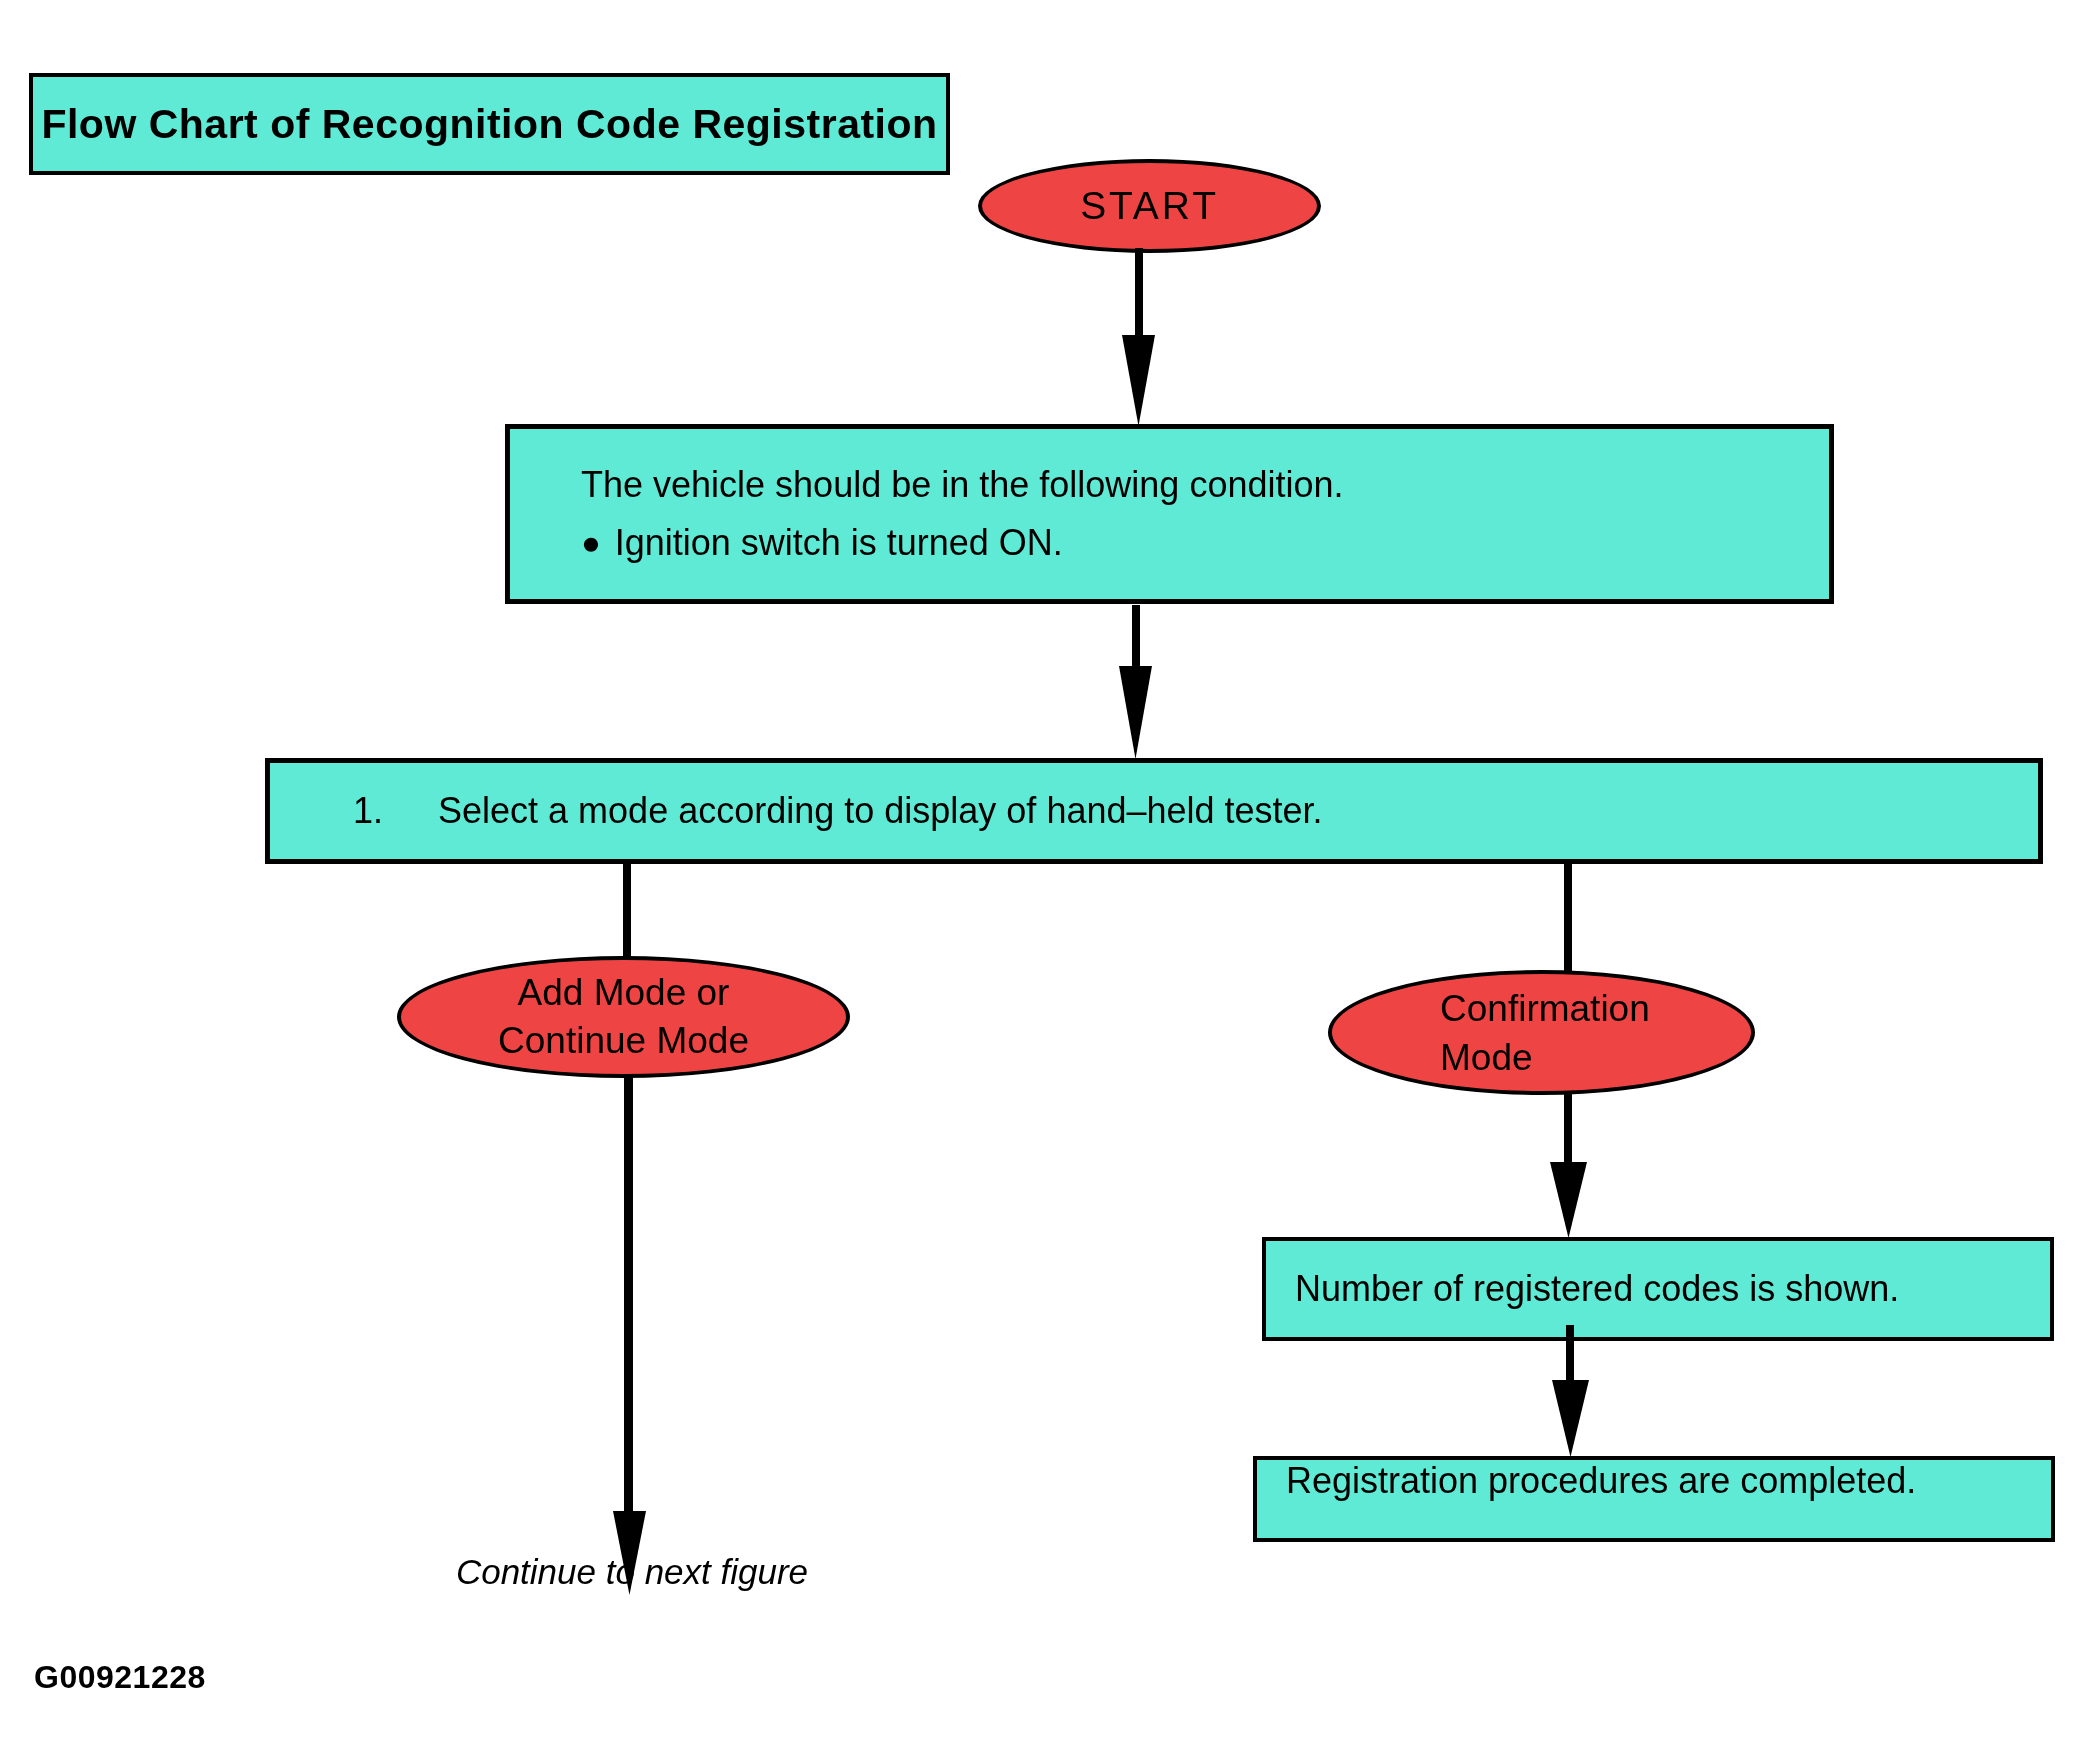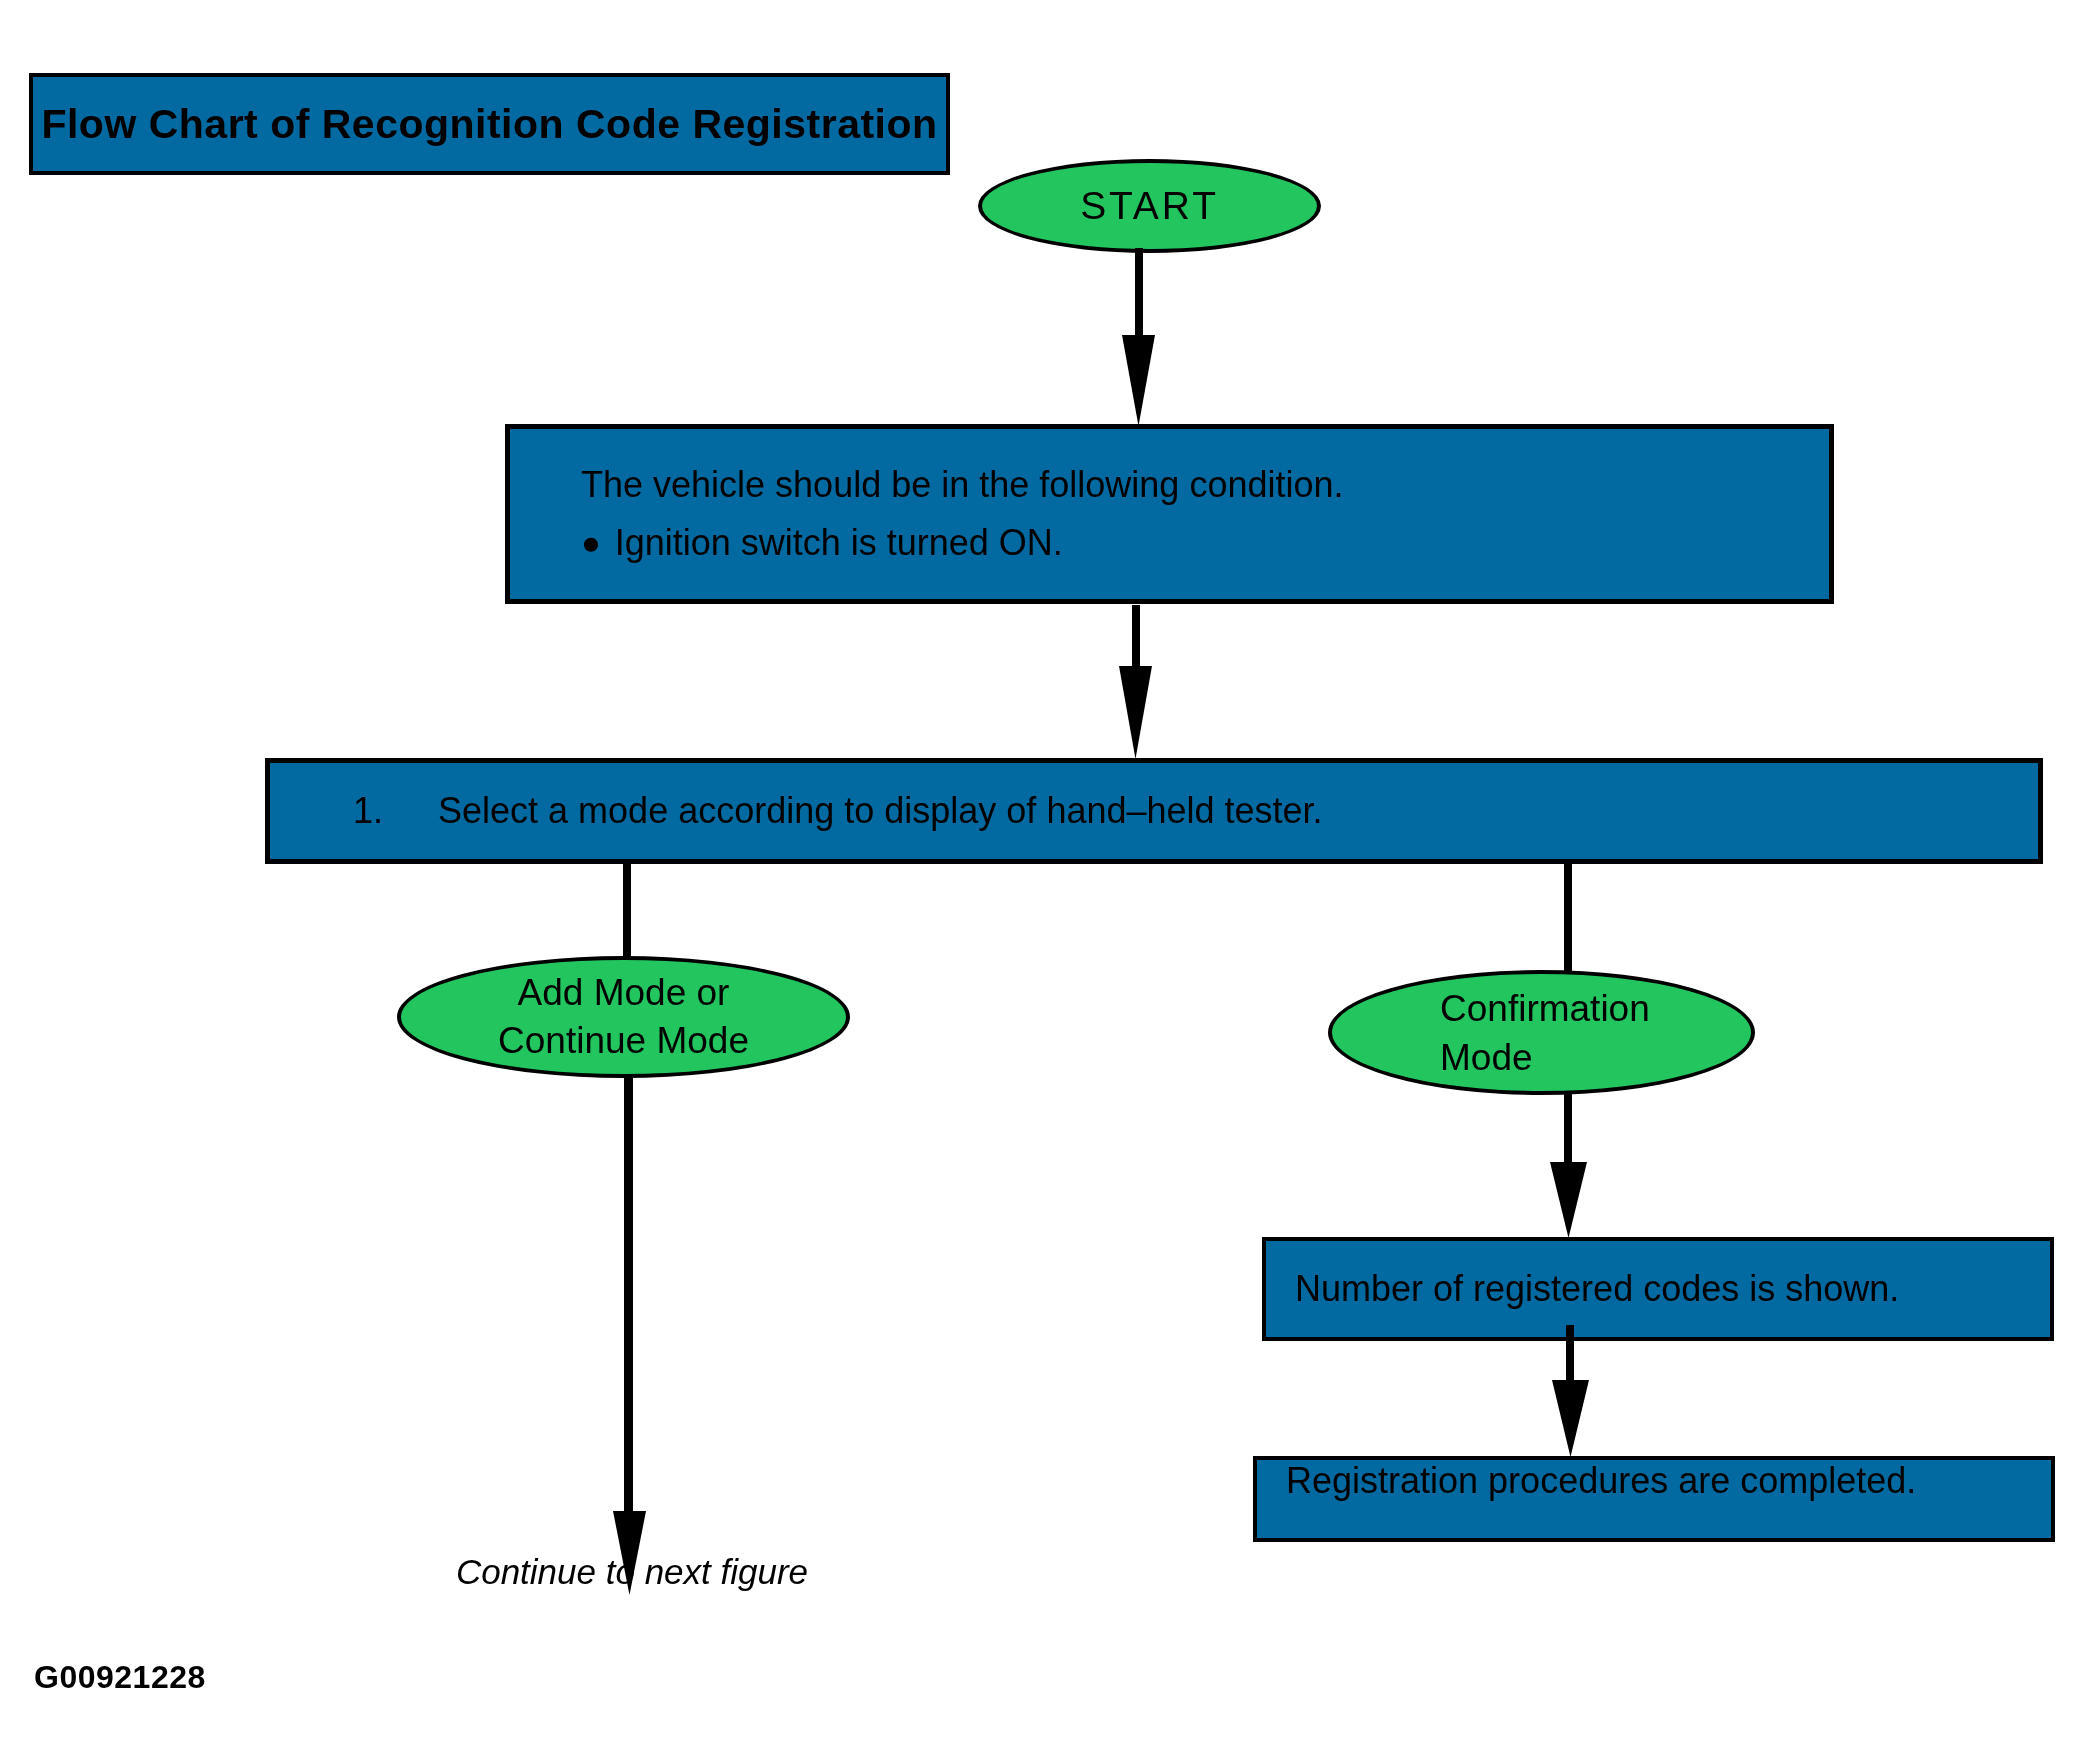--- a/index.html
+++ b/index.html
@@ -13,29 +13,29 @@
     height: 1757px;
     background: #ffffff;
     font-family: "Liberation Sans", "DejaVu Sans", sans-serif;
     color: #000000;
     overflow: hidden;
   }
   .box {
     position: absolute;
     box-sizing: border-box;
     border: 5.9px solid #000000;
-    background: #0369a1;
+    background: #5eead4;
     display: flex;
   }
   .ellipse {
     position: absolute;
     box-sizing: border-box;
     border: 4.9px solid #000000;
     border-radius: 50%;
-    background: #22c55e;
+    background: #ef4444;
     display: flex;
     flex-direction: column;
     align-items: center;
     justify-content: center;
   }
   .stem {
     position: absolute;
     background: #000000;
   }
   .head {

